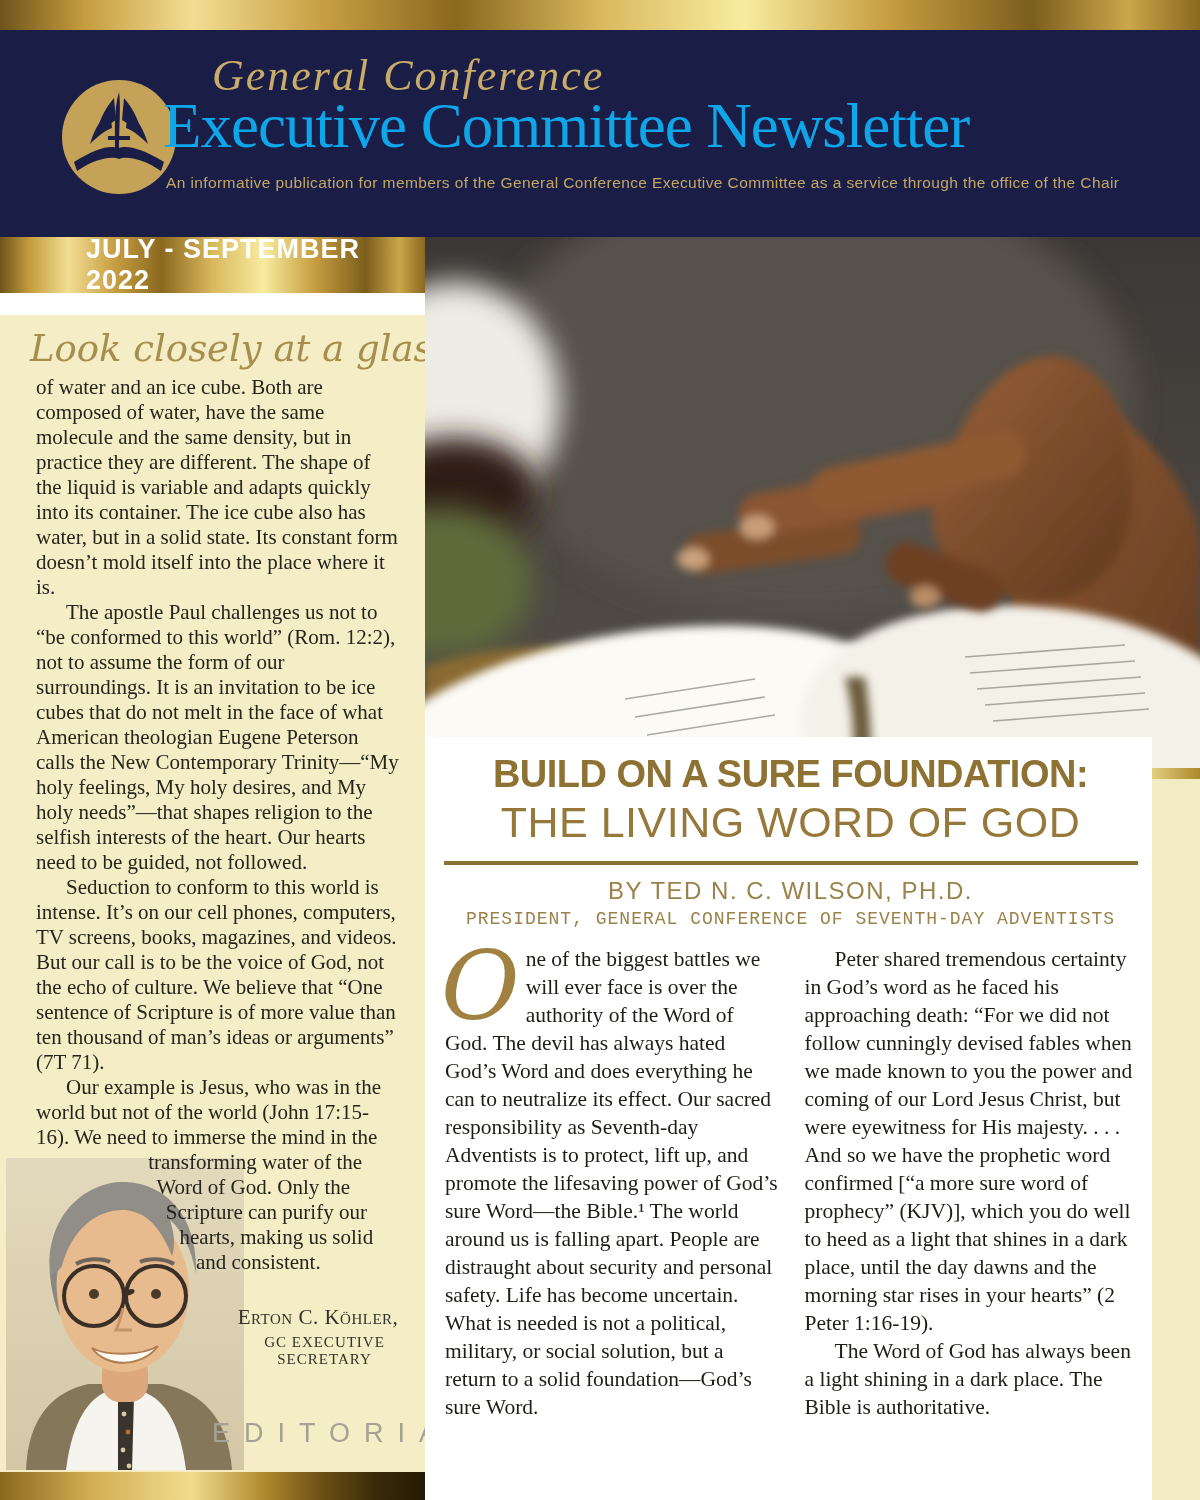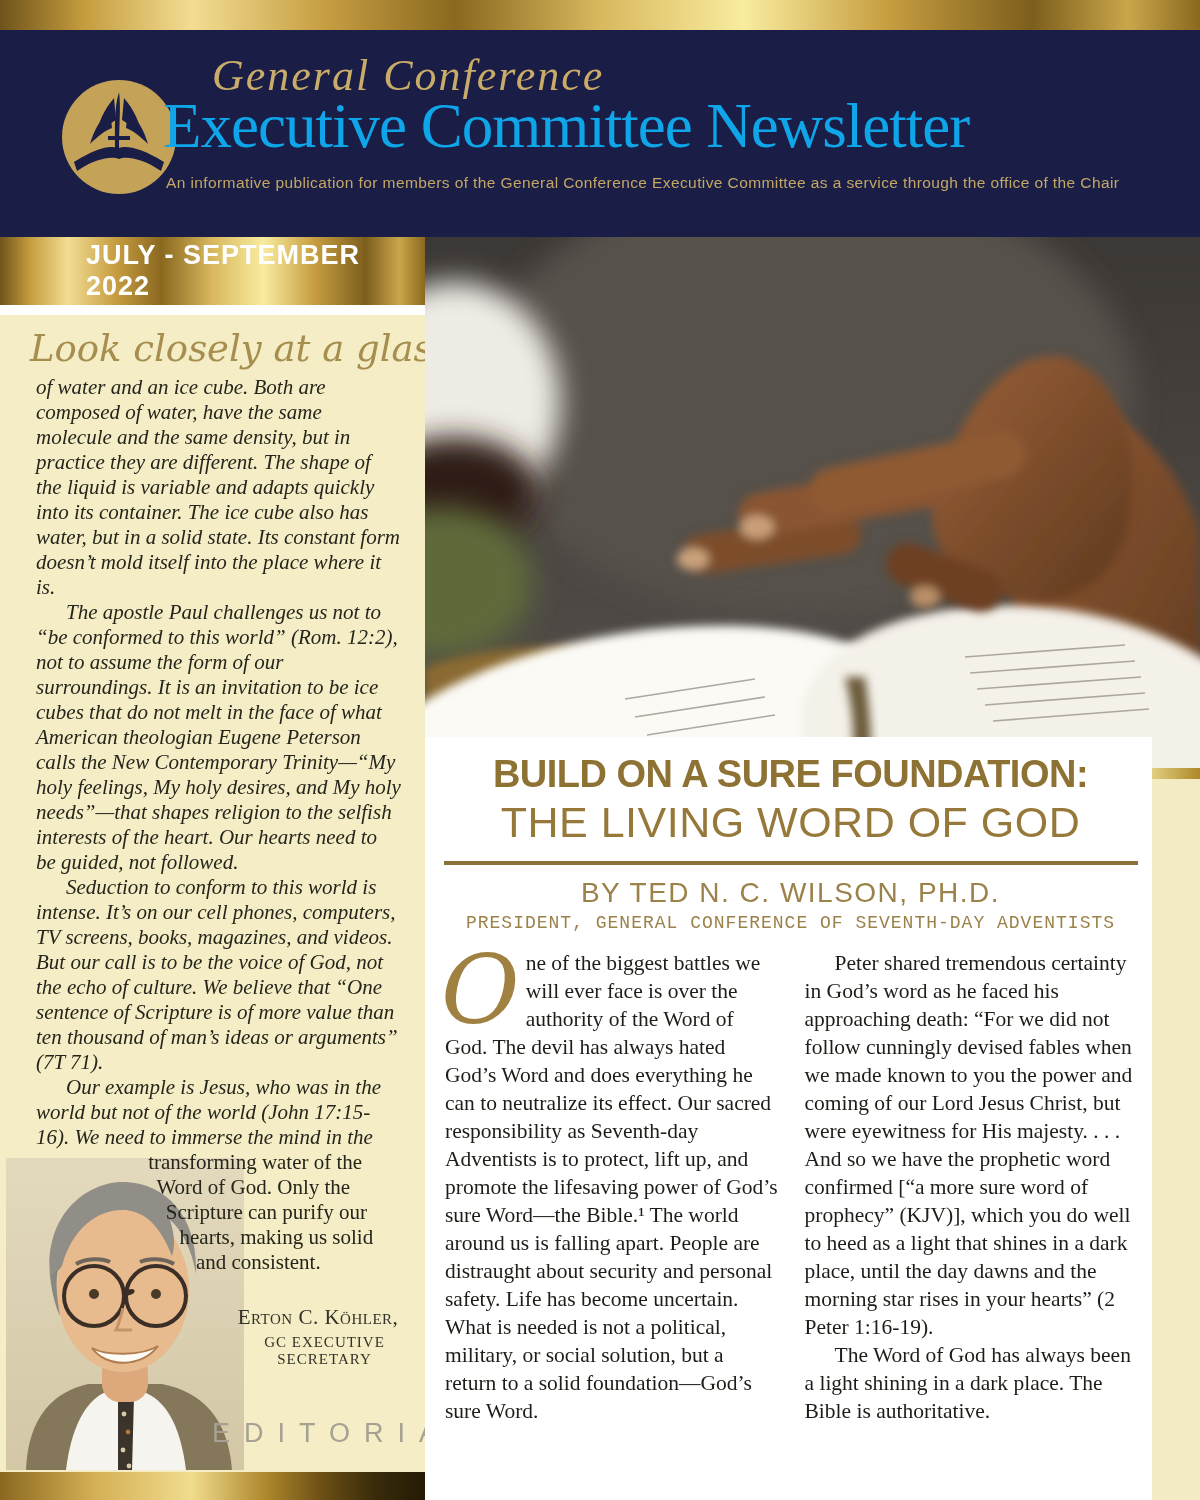--- a/index.html
+++ b/index.html
@@ -15,31 +15,31 @@
   .header{position:absolute;left:0;top:30px;width:1200px;height:207px;background:#1a1e47;}
   .logo-wrap{position:absolute;left:58px;top:46px;width:122px;height:122px;}
   .masthead-kicker{position:absolute;left:212px;top:20px;color:#c9ac69;
       font-family:Liberation Serif, serif;font-style:italic;font-size:44px;letter-spacing:2px;}
   .masthead-title{position:absolute;left:163px;top:60px;width:990px;color:#0ea5e9;
       font-family:"Liberation Serif",serif;font-size:63px;letter-spacing:-1px;white-space:nowrap;}
   .masthead-sub{position:absolute;left:166px;top:144px;width:990px;color:#c4a765;
       font-family:"Liberation Sans",sans-serif;font-size:15.5px;letter-spacing:.4px;}
 
   
-  .issue-band{position:absolute;left:0;top:237px;width:425px;height:68px;
+  .issue-band{position:absolute;left:0;top:237px;width:425px;height:56px;
       display:flex;align-items:center;justify-content:flex-start;padding-left:86px;box-sizing:border-box;}
   .issue-band span{color:#ffffff;font-family:"Liberation Sans",sans-serif;
       font-weight:bold;font-size:27px;letter-spacing:1px;}
 
   
   .sidebar{position:absolute;left:0;top:315px;width:425px;height:1157px;background:#f4edc5;
       box-sizing:border-box;padding:14px 24px 0 36px;}
   .script-head{font-family:"DejaVu Serif",serif;font-style:italic;color:#a58e4e;
       font-size:37px;line-height:40px;margin:0 0 6px -6px;white-space:nowrap;}
-  .sidebar p.body{margin:0;font-size:21px;line-height:25px;color:#25251c;font-style:italic;}
+  .sidebar p.body{margin:0;font-size:21px;line-height:25px;color:#25251c;}
   .sidebar p.ind{text-indent:30px;}
   .wrap-zone{position:relative;margin-top:0;}
   .kohler-photo{float:left;width:238px;height:312px;margin:8px 4px 0 -30px;
       shape-outside:polygon(0 0,34% 0,52% 6%,60% 22%,70% 34%,100% 62%,100% 100%,0 100%);}
   .wrap-text{margin:0;font-size:21px;line-height:25px;color:#25251c;}
   .sig{margin:30px 0 0 0;text-align:center;font-size:21px;color:#33322a;
        font-variant:small-caps;letter-spacing:.5px;}
   .sig2{margin:4px 0 0 0;text-align:center;font-size:15px;color:#33322a;letter-spacing:1px;}
   .editorial{position:absolute;left:212px;top:1418px;color:#a5a193;
       font-family:"Liberation Sans",sans-serif;font-size:27px;letter-spacing:14px;}
@@ -59,21 +59,21 @@
   
   .article{position:absolute;left:425px;top:737px;width:727px;height:721px;background:#ffffff;
       box-sizing:border-box;padding:16px 12px 0 16px;}
   .cream-strip{position:absolute;left:1152px;top:779px;width:48px;height:721px;background:#f2ebc4;}
   .headline{margin:0;text-align:center;color:#8d7233;font-family:"Liberation Sans",sans-serif;
       font-weight:bold;font-size:38px;letter-spacing:-.5px;}
   .subheadline{margin:2px 0 0 0;text-align:center;color:#96793a;
       font-family:Liberation Sans, sans-serif;font-size:43px;letter-spacing:.5px;}
   .rule{width:694px;height:4px;background:#8a7136;margin:14px auto 12px auto;}
   .byline{margin:0;text-align:center;color:#9b824a;font-family:"Liberation Sans",sans-serif;
-      font-size:28px;letter-spacing:1.5px;}
+      font-size:24px;letter-spacing:1.5px;}
   .byline2{margin:4px 0 0 0;text-align:center;color:#9b824a;font-family:Liberation Mono, monospace;
       font-size:18px;letter-spacing:1px;}
   .cols{display:flex;gap:26px;margin-top:16px;padding:0 2px 0 4px;}
   .col{width:342px;}
   .col p{margin:0;font-size:21.5px;line-height:28px;color:#1e1e18;}
   .col p.ind{text-indent:30px;}
   .dropcap{float:left;font-family:"DejaVu Serif",serif;font-style:italic;color:#a08142;
       font-size:96px;line-height:74px;margin:4px 6px 0 -4px;}
 </style>
 </head>

